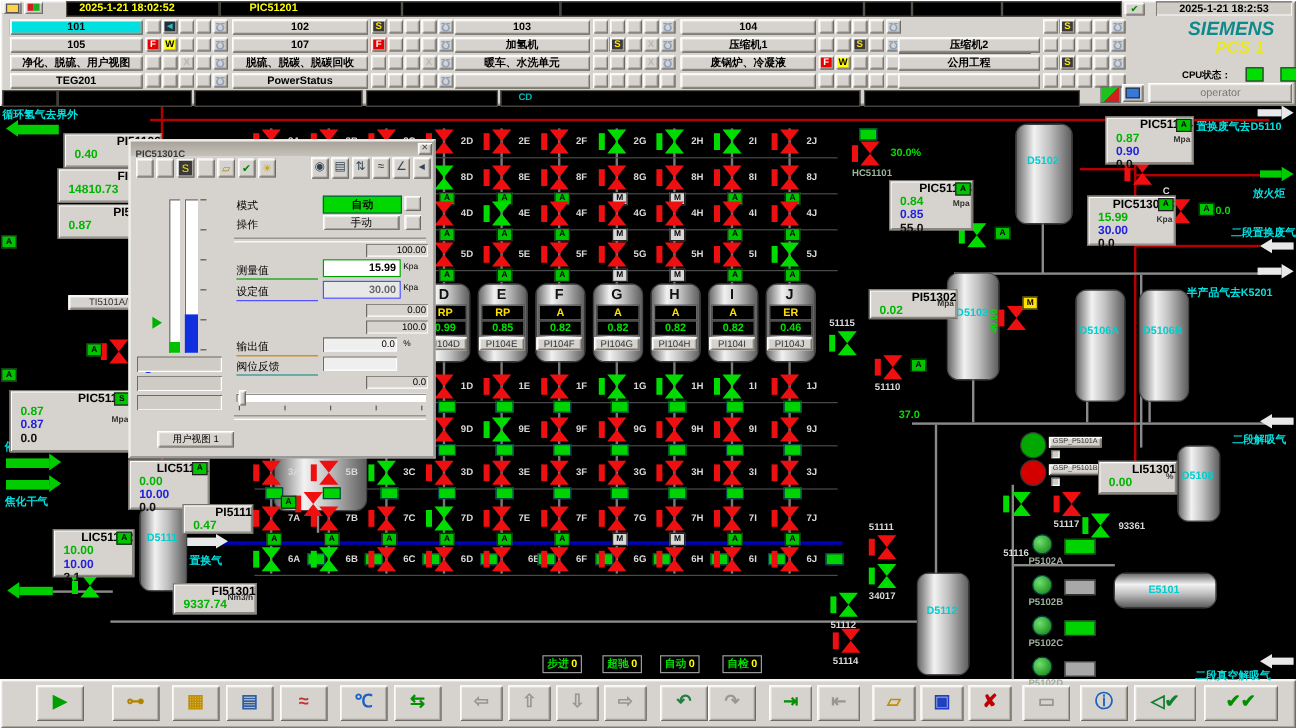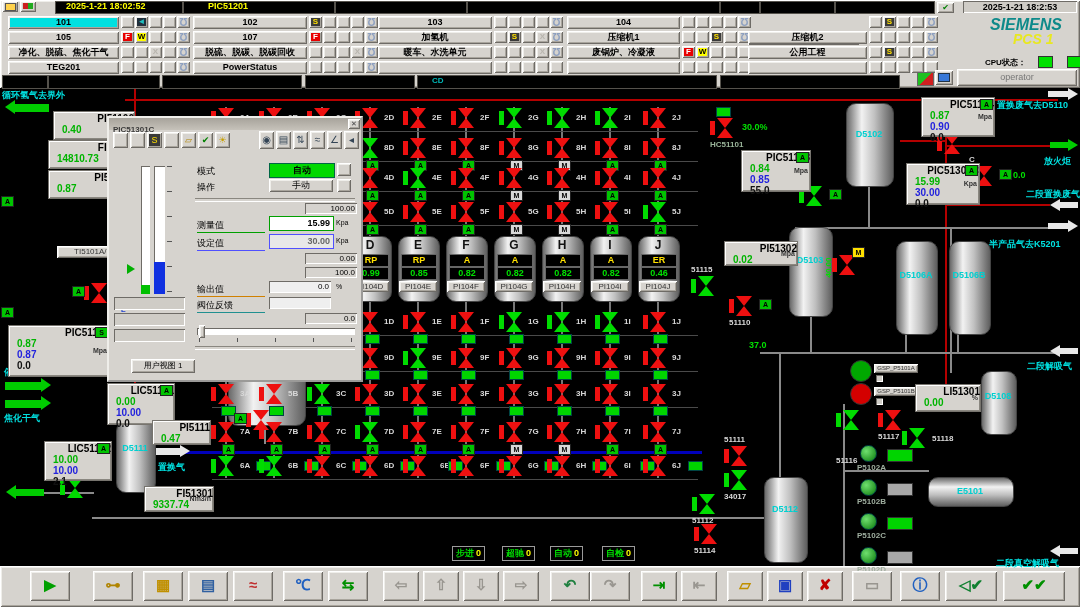--- a/index.html
+++ b/index.html
@@ -68,21 +68,21 @@
         <div class="abs" style="left: 2px; top: 0px; width: 9px; height: 10px; color: rgb(142, 160, 192); font-size: 10px; line-height: 10px; transform: rotate(180deg);">Ω</div>
       </div>
       <div class="abs bev navbtn" style="left: 8px; top: 31px; width: 111px; z-index: 5;">105</div>
       <div class="abs bev cell" style="left: 121px; top: 31px; z-index: 5; background: rgb(232, 0, 0); color: rgb(255, 255, 255);">F</div>
       <div class="abs bev cell" style="left: 135px; top: 31px; z-index: 5; background: rgb(255, 255, 0); color: rgb(0, 0, 0);">W</div>
       <div class="abs bev cell" style="left: 149px; top: 31px; z-index: 5;"></div>
       <div class="abs bev cell" style="left: 163px; top: 31px; z-index: 5;"></div>
       <div class="abs bev cell" style="left: 177px; top: 31px; z-index: 5;">
         <div class="abs" style="left: 2px; top: 0px; width: 9px; height: 10px; color: rgb(142, 160, 192); font-size: 10px; line-height: 10px; transform: rotate(180deg);">Ω</div>
       </div>
-      <div class="abs bev navbtn" style="left: 8px; top: 46px; width: 111px; z-index: 5;">净化、脱硫、焦化干气</div>
+      <div class="abs bev navbtn" style="left: 8px; top: 46px; width: 111px; z-index: 5;">净化、脱硫、用户视图</div>
       <div class="abs bev cell" style="left: 121px; top: 46px; z-index: 5;"></div>
       <div class="abs bev cell" style="left: 135px; top: 46px; z-index: 5;"></div>
       <div class="abs bev cell" style="left: 149px; top: 46px; z-index: 5; color: rgb(184, 181, 174);">X</div>
       <div class="abs bev cell" style="left: 163px; top: 46px; z-index: 5;"></div>
       <div class="abs bev cell" style="left: 177px; top: 46px; z-index: 5;">
         <div class="abs" style="left: 2px; top: 0px; width: 9px; height: 10px; color: rgb(142, 160, 192); font-size: 10px; line-height: 10px; transform: rotate(180deg);">Ω</div>
       </div>
       <div class="abs bev navbtn" style="left: 8px; top: 61px; width: 111px; z-index: 5;">TEG201</div>
       <div class="abs bev cell" style="left: 121px; top: 61px; z-index: 5;"></div>
       <div class="abs bev cell" style="left: 135px; top: 61px; z-index: 5;"></div>
@@ -1134,21 +1134,21 @@
         <div class="abs" style="left: -4px; top: 3px; width: 5px; height: 14px; background: rgb(238, 16, 16);"></div>
         <div class="abs" style="left: 3px; top: 0px; width: 0px; height: 0px; border-left: 8px solid transparent; border-right: 8px solid transparent; border-top: 10px solid rgb(238, 16, 16);"></div>
         <div class="abs" style="left: 3px; bottom: 0px; width: 0px; height: 0px; border-left: 8px solid transparent; border-right: 8px solid transparent; border-bottom: 10px solid rgb(238, 16, 16);"></div>
       </div>
       <div class="mlabel" style="left: 878px; top: 432px; z-index: 5; color: rgb(216, 216, 216);">51117</div>
       <div class="abs" style="left: 906px; top: 428px; width: 22px; height: 20px; z-index: 5;">
         <div class="abs" style="left: -4px; top: 3px; width: 5px; height: 14px; background: rgb(0, 220, 0);"></div>
         <div class="abs" style="left: 3px; top: 0px; width: 0px; height: 0px; border-left: 8px solid transparent; border-right: 8px solid transparent; border-top: 10px solid rgb(0, 220, 0);"></div>
         <div class="abs" style="left: 3px; bottom: 0px; width: 0px; height: 0px; border-left: 8px solid transparent; border-right: 8px solid transparent; border-bottom: 10px solid rgb(0, 220, 0);"></div>
       </div>
-      <div class="mlabel" style="left: 932px; top: 434px; z-index: 5; color: rgb(216, 216, 216);">51118</div>
+      <div class="mlabel" style="left: 932px; top: 434px; z-index: 5; color: rgb(216, 216, 216);">93361</div>
       <div class="abs" style="left: 5px; top: 100px; width: 44px; height: 15px; z-index: 4;">
         <div class="abs" style="left: 10px; top: 4px; width: 34px; height: 8px; background: rgb(0, 204, 0);"></div>
         <div class="abs" style="left: 0px; top: 0px; width: 0px; height: 0px; border-top: 7.5px solid transparent; border-bottom: 7.5px solid transparent; border-right: 10px solid rgb(0, 204, 0);"></div>
       </div>
       <div class="abs cyanlbl" style="left: 2px; top: 89px; z-index: 4;">循环氢气去界外</div>
       <div class="abs" style="left: 5px; top: 378px; width: 46px; height: 15px; z-index: 4;">
         <div class="abs" style="left: 0px; top: 4px; width: 36px; height: 8px; background: rgb(0, 204, 0);"></div>
         <div class="abs" style="left: 36px; top: 0px; width: 0px; height: 0px; border-top: 7.5px solid transparent; border-bottom: 7.5px solid transparent; border-left: 10px solid rgb(0, 204, 0);"></div>
       </div>
       <div class="abs cyanlbl" style="left: 4px; top: 366px; z-index: 4;">催化干气</div>

